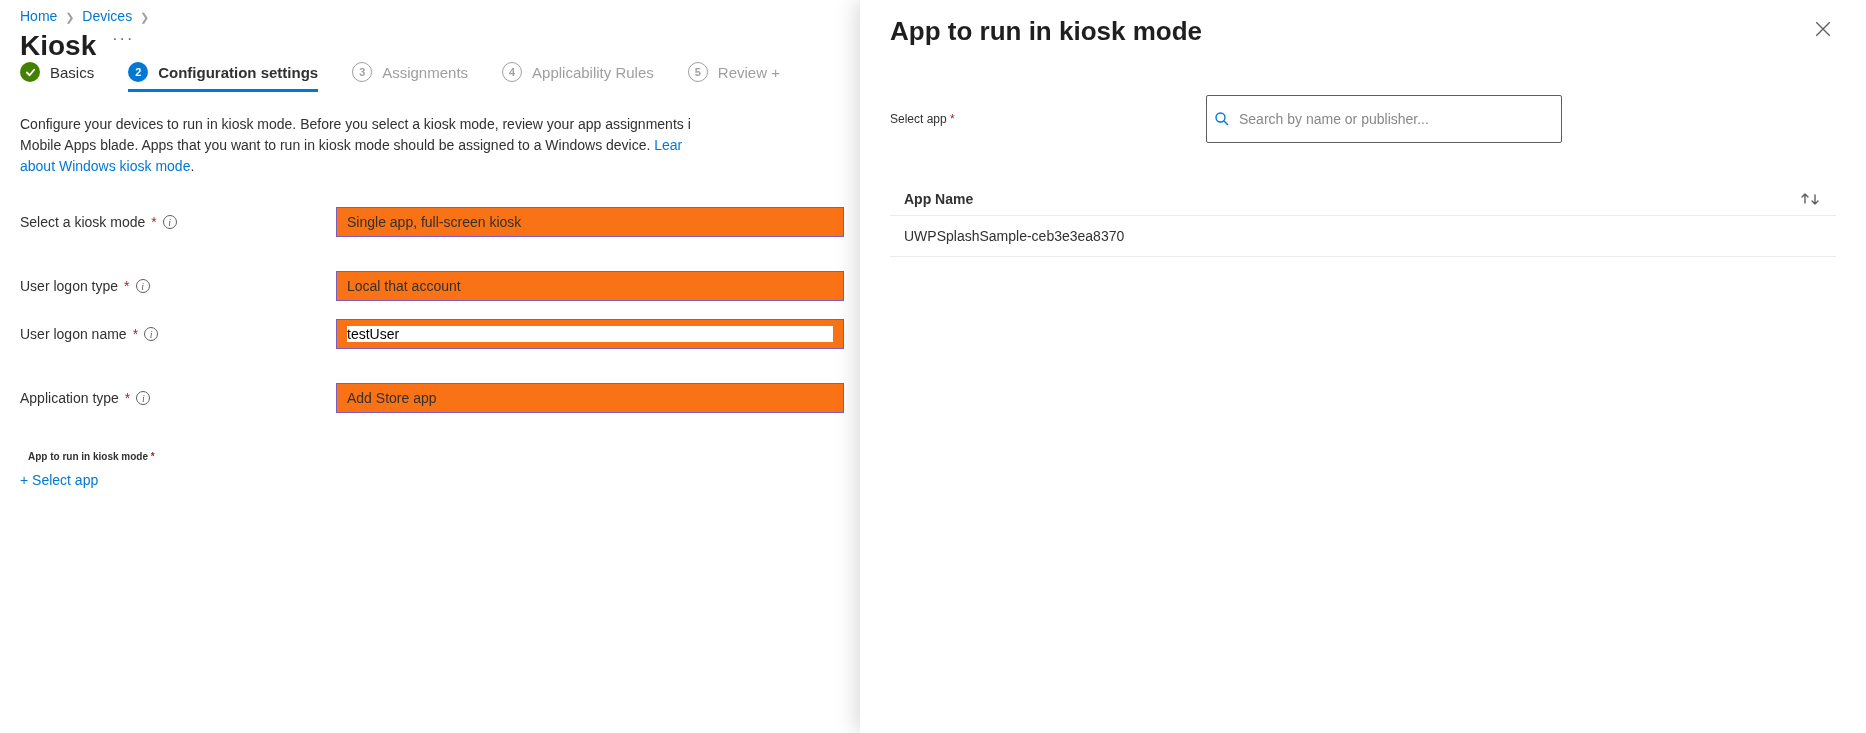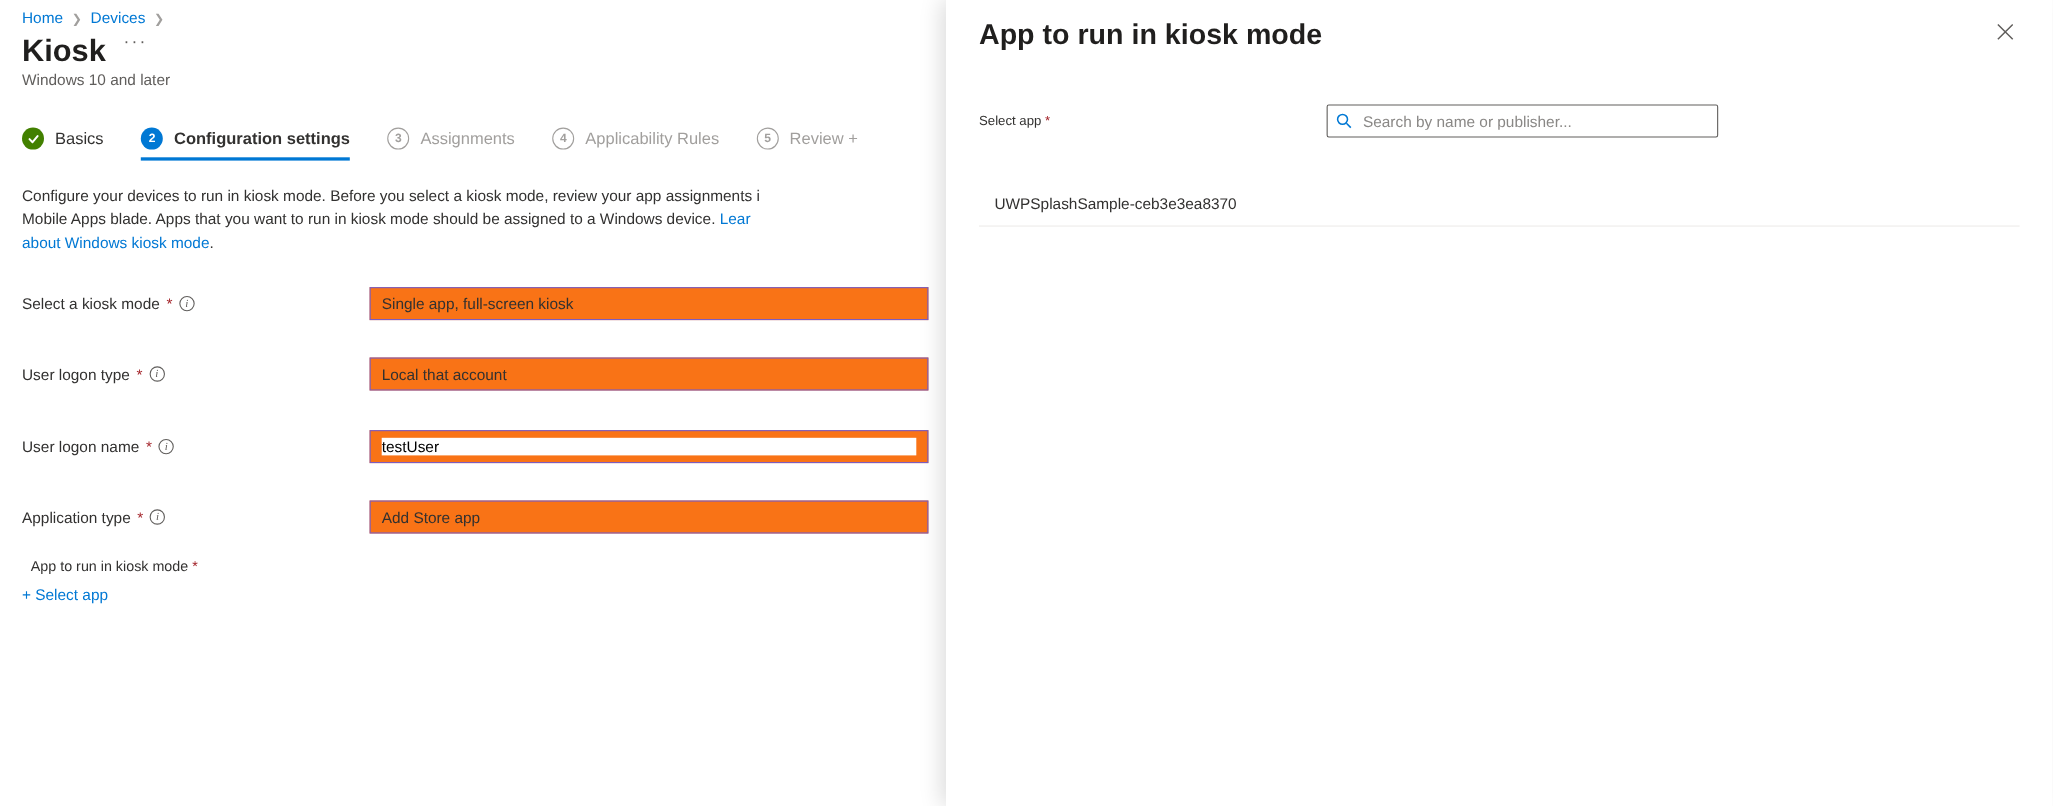--- a/index.html
+++ b/index.html
@@ -112,21 +112,21 @@
       margin-bottom: 30px;
       max-width: 840px;
     }
     .desc a { color: #0078d4; text-decoration: none; }
 
     .form-row {
       display: flex;
       align-items: center;
       margin-bottom: 34px;
     }
-    .form-row.tight { margin-bottom: 36px; }
+    .form-row.tight { margin-bottom: 18px; }
     .form-label {
       width: 316px;
       font-size: 14px;
       color: #323130;
       display: flex;
       align-items: center;
       gap: 6px;
       flex-shrink: 0;
     }
     .req { color: #a4262c; }
@@ -159,23 +159,23 @@
       cursor: pointer;
     }
     .form-control.input-like input {
       border: none;
       outline: none;
       width: 100%;
       font-size: 14px;
       font-family: inherit;
     }
     .section-heading {
-      font-weight: 400;
-      font-size: 13px;
-      margin-top: 22px;
+      font-weight: 700;
+      font-size: 10px;
+      margin-top: 38px;
       margin-bottom: 10px;
       margin-left: 8px;
     }
     .select-app-link {
       color: #0078d4;
       font-size: 14px;
       cursor: pointer;
       display: inline-block;
     }
 
@@ -216,21 +216,21 @@
     .flyout-label {
       width: 316px;
       font-size: 12px;
     }
     .flyout-search {
       position: relative;
       flex: 0 0 356px;
     }
     .flyout-search input {
       width: 100%;
-      height: 30px;
+      height: 48px;
       border: 1px solid #605e5c;
       border-radius: 2px;
       padding: 0 10px 0 32px;
       font-size: 14px;
       font-family: inherit;
     }
     .flyout-search input::placeholder { color: #8a8886; }
     .search-icon {
       position: absolute;
       left: 8px; top: 50%;
@@ -267,21 +267,20 @@
     <a href="#">Home</a>
     <span class="breadcrumb-sep">❯</span>
     <a href="#">Devices</a>
     <span class="breadcrumb-sep">❯</span>
   </div>
 
   <div class="page-title-row">
     <h1 class="page-title">Kiosk</h1>
     <span class="more-dots">···</span>
   </div>
-  <div class="page-subtitle">Windows 10 and later</div>
 
   <div class="tabs">
     <div class="tab tab-complete">
       <span class="tab-indicator">
         <svg viewBox="0 0 12 12" width="11" height="11">
             <path d="M2 6 L5 9 L10 3" stroke="#fff" stroke-width="2" fill="none" stroke-linecap="round" stroke-linejoin="round"></path>
           </svg>
       </span>
       <span>Basics</span>
     </div>
@@ -379,14 +378,21 @@
     </div>
     <div class="flyout-search">
       <svg class="search-icon" viewBox="0 0 16 16">
         <circle cx="6.5" cy="6.5" r="4.5" stroke="#0078d4" stroke-width="1.4" fill="none"></circle>
         <line x1="10" y1="10" x2="14" y2="14" stroke="#0078d4" stroke-width="1.4"></line>
       </svg>
       <input type="text" placeholder="Search by name or publisher..." style="">
     </div>
   </div>
 
+  <div class="table-header">
+    <span>App Name</span>
+    <svg class="sort-icon" viewBox="0 0 22 14">
+      <path d="M5 11 L5 2 M2 5 L5 2 L8 5" stroke="#605e5c" stroke-width="1.4" fill="none" stroke-linecap="round" stroke-linejoin="round"></path>
+      <path d="M15 3 L15 12 M12 9 L15 12 L18 9" stroke="#605e5c" stroke-width="1.4" fill="none" stroke-linecap="round" stroke-linejoin="round"></path>
+    </svg>
+  </div>
   <div class="table-row">UWPSplashSample-ceb3e3ea8370</div>
 </div>
 
 </body></html>

